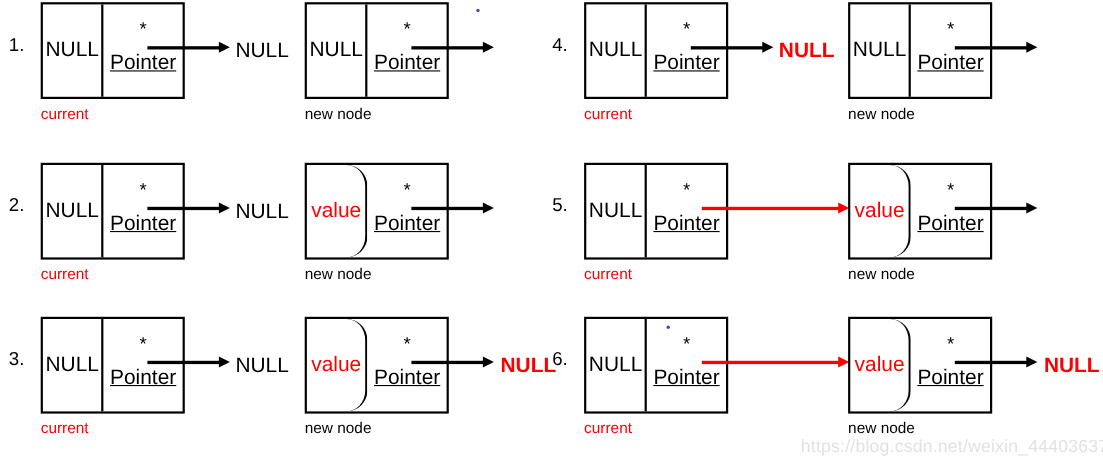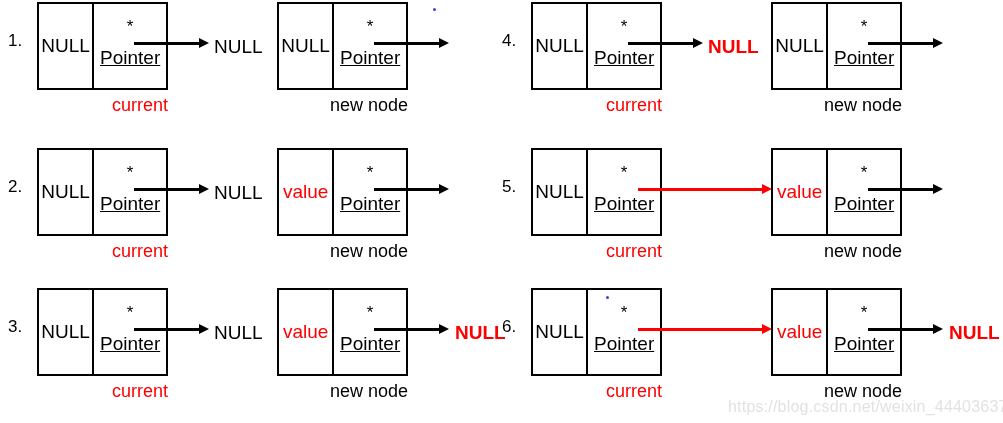--- a/index.html
+++ b/index.html
@@ -49,20 +49,21 @@
     border-right: 2px solid #000000;
     box-sizing: border-box;
     display: flex;
     align-items: center;
     justify-content: center;
     font-size: 19px;
     color: #000000;
   }
   .node .cell-value.red {
     color: #fe0000;
+    border-radius: 19px;
   }
   .node .cell-ptr {
     flex: 1;
     position: relative;
     box-sizing: border-box;
   }
   .node .ptr-star {
     position: absolute;
     top: 14px;
     left: 50%;
@@ -80,22 +81,22 @@
     color: #000000;
     line-height: 1;
     white-space: nowrap;
     text-decoration: underline;
   }
 
   
   .node-caption {
     position: absolute;
     width: 131px;
-    text-align: right;
-    font-size: 18px;
+    text-align: left;
+    font-size: 14px;
     line-height: 1;
     color: #000000;
     white-space: nowrap;
   }
   .node-caption.red {
     color: #fe0000;
   }
 
   
   .arrow {

